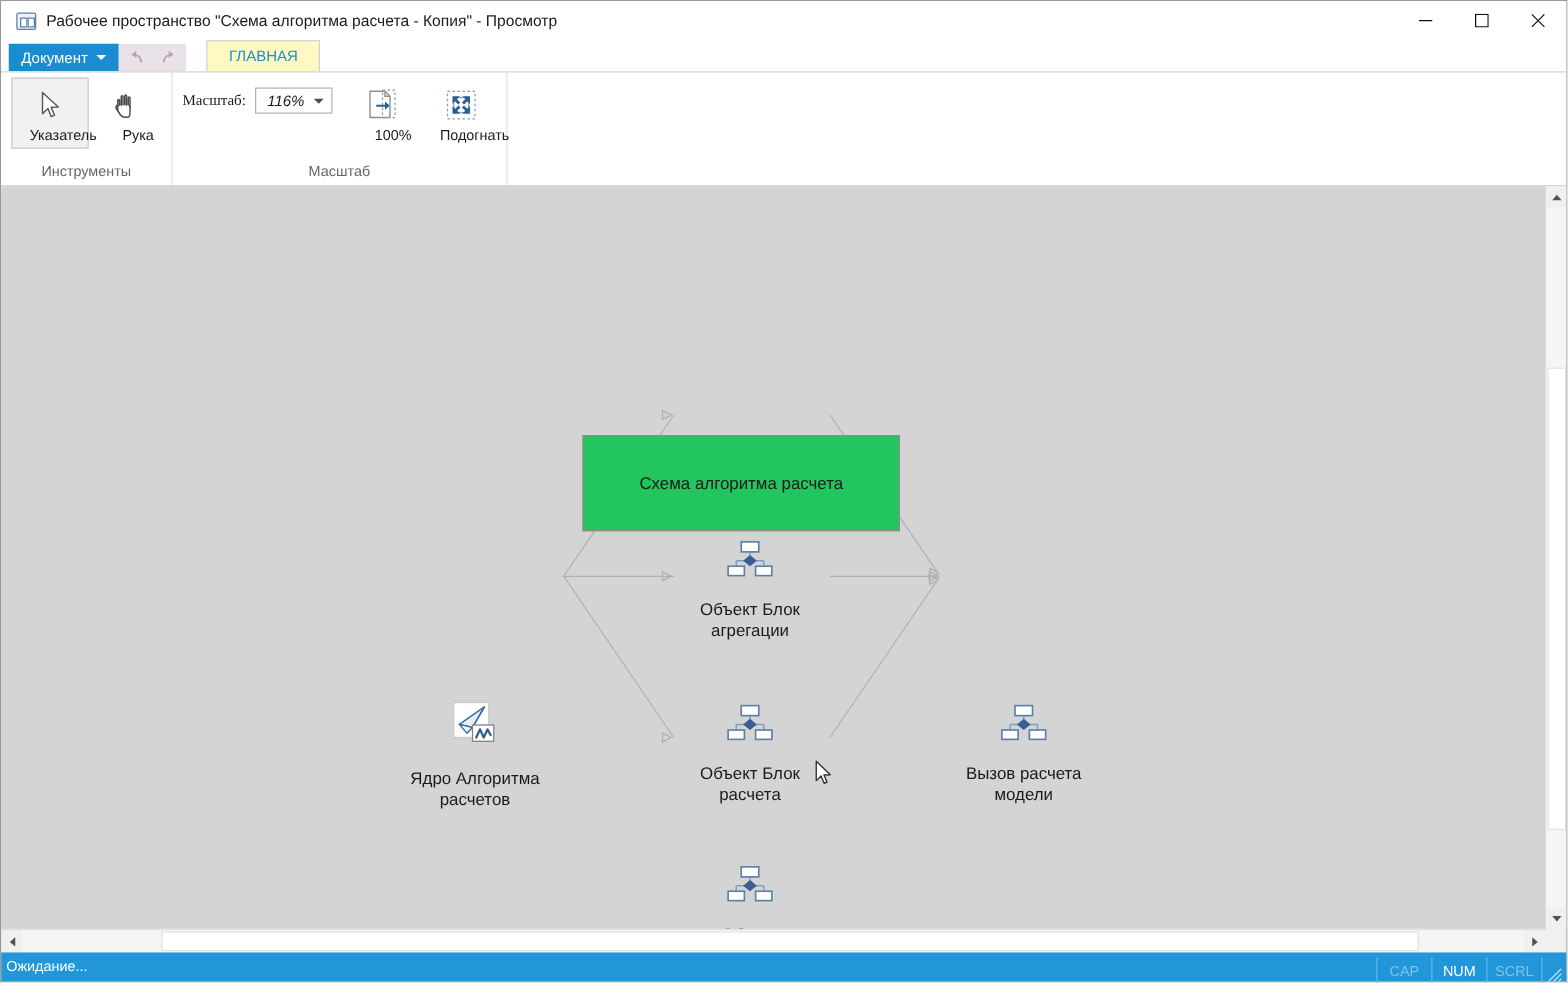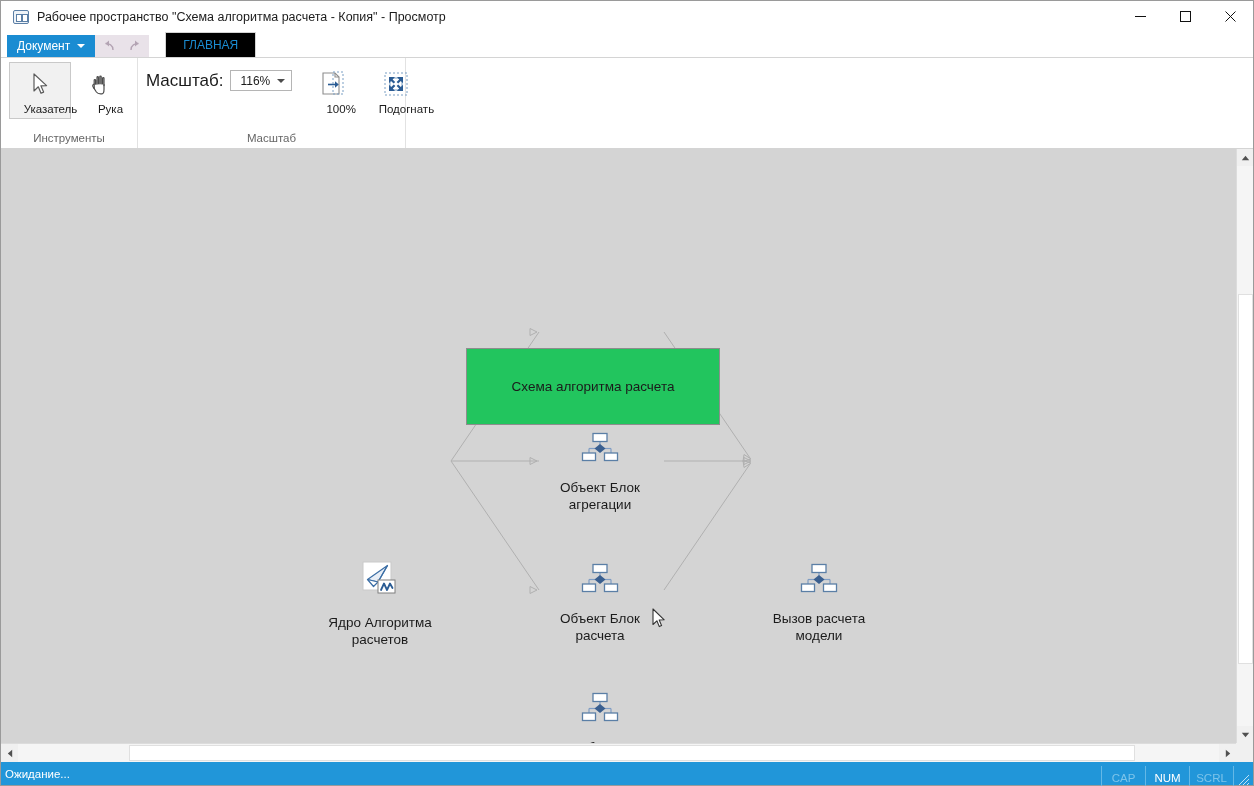--- a/index.html
+++ b/index.html
@@ -92,21 +92,21 @@
   .tab-strip {
     display: flex; align-items: flex-end;
     margin-left: 16px;
     height: 25px;
   }
   .tab {
     height: 25px; padding: 0 17px;
     display: flex; align-items: center;
     font-size: 12px;
     color: #1a8cd2;
-    background: #000000;
+    background: #fef9c3;
     border: 1px solid #d4d4d4;
     border-bottom: none;
     cursor: default;
   }
 
   
   .ribbon {
     height: 92px; flex: 0 0 92px;
     background: #ffffff;
     border-top: 1px solid #d4d4d4;
@@ -147,30 +147,31 @@
   .big-btn .blabel {
     font-size: 11.5px; color: #1b1b1b;
     text-align: center; line-height: 13px;
     margin-top: 2px;
     margin-left: 21px;
   }
   .zoom-row {
     display: flex; align-items: center; gap: 7px;
     padding-top: 8px;
   }
-  .zoom-label { font-size: 17px; color: #1b1b1b; }
+  .zoom-label { font-size: 12px; color: #1b1b1b; font-family: Liberation Serif, serif; }
   .zoom-combo {
     width: 62px; height: 21px;
     border: 1px solid #b5b5b5;
     background: #ffffff;
     display: flex; align-items: center;
     font-size: 12px; color: #1b1b1b;
     padding-left: 9px;
     position: relative;
     cursor: default;
+    font-style: italic;
   }
   .zoom-combo .caret {
     position: absolute; right: 6px;
     width: 0; height: 0;
     border-left: 4px solid transparent;
     border-right: 4px solid transparent;
     border-top: 4px solid #4c4c4c;
   }
 
   

